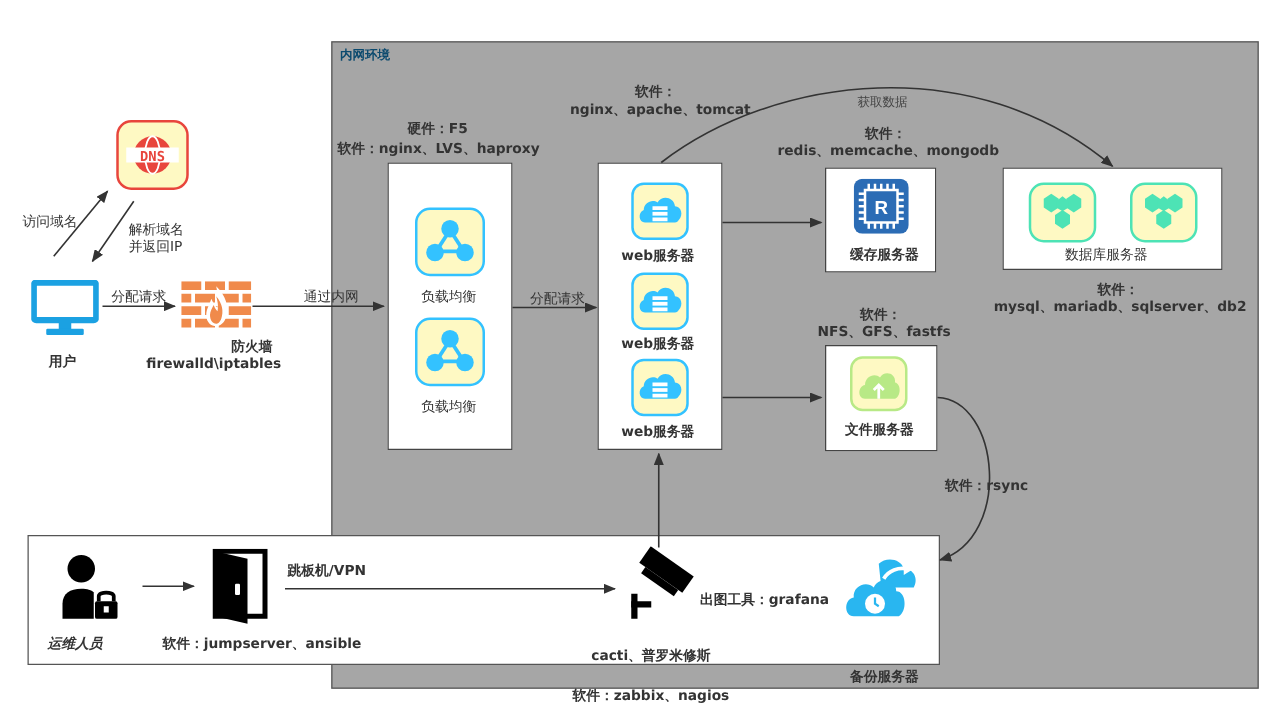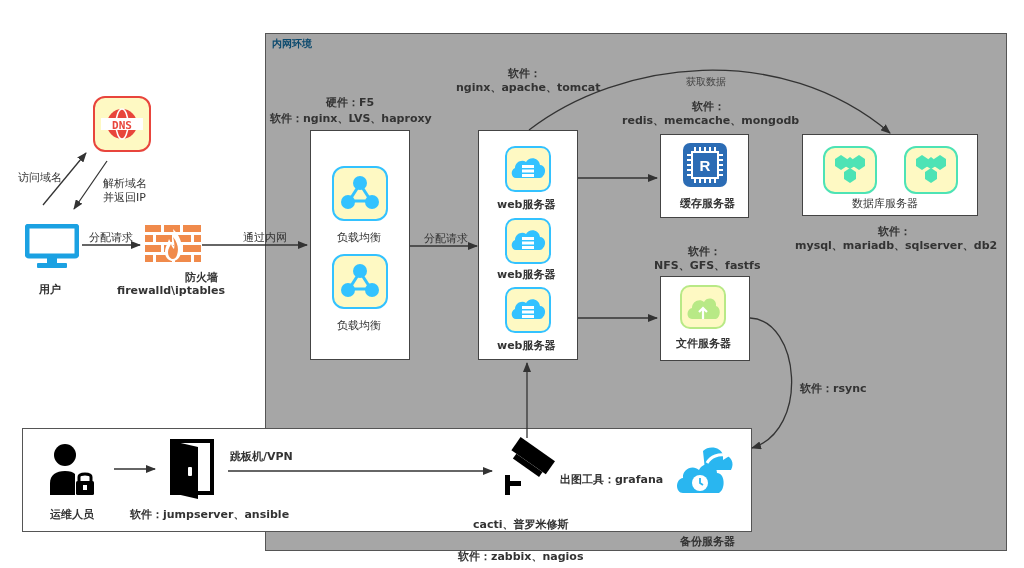--- a/index.html
+++ b/index.html
@@ -212,30 +212,30 @@
 <div class="lbl b" style="left:688px;top:244px;">软件：</div>
 <div class="lbl b" style="left:654px;top:258px;">NFS、GFS、fastfs</div>
 <div class="icon-frame" style="left:680px;top:285px;width:46px;height:44px;border:2px solid #b8e986;border-radius:10px;">
   <svg width="42" height="40">
     <path d="M10,32 C4,32 4,22 10,21 C10,14 18,11 22,15 C25,9 35,11 34,19 C39,20 39,30 34,32 z" fill="#b8e986"></path>
     <path d="M21,32 L21,22 M17,25 L21,21 L25,25" stroke="#fff" stroke-width="2.2" fill="none"></path>
   </svg>
 </div>
 <div class="lbl b" style="left:676px;top:336px;">文件服务器</div>
 
-<div class="lbl b" style="left:800px;top:381px;">软件：rsync</div>
+<div class="lbl b" style="left:756px;top:381px;">软件：rsync</div>
 
 <svg class="abs" style="left:48px;top:443px;" width="50" height="55">
   <circle cx="17" cy="12" r="11" fill="#000"></circle>
   <path d="M2,52 L2,40 C2,32 8,28 17,28 C22,28 25,29 27,31 L27,52 z" fill="#000"></path>
   <rect x="28" y="38" width="18" height="14" rx="1.5" fill="#000"></rect>
   <path d="M31,38 L31,34 C31,30 43,30 43,34 L43,38" fill="none" stroke="#000" stroke-width="3"></path>
   <rect x="35" y="42" width="4" height="5" fill="#fff"></rect>
 </svg>
-<div class="lbl b" style="left:50px;top:507px;">运维人员</div>
+<div class="lbl b" style="left:38px;top:507px;font-style:italic;">运维人员</div>
 
 <svg class="abs" style="left:170px;top:439px;" width="46" height="62">
   <rect x="2" y="2" width="40" height="52" fill="none" stroke="#000" stroke-width="4"></rect>
   <path d="M2,2 L28,8 L28,60 L2,54 z" fill="#000"></path>
   <rect x="18" y="28" width="4" height="9" rx="1" fill="#fff"></rect>
 </svg>
 <div class="lbl b" style="left:130px;top:507px;">软件：jumpserver、ansible</div>
 <div class="lbl b" style="left:230px;top:449px;">跳板机/VPN</div>
 
 <svg class="abs" style="left:500px;top:437px;" width="60" height="60">

